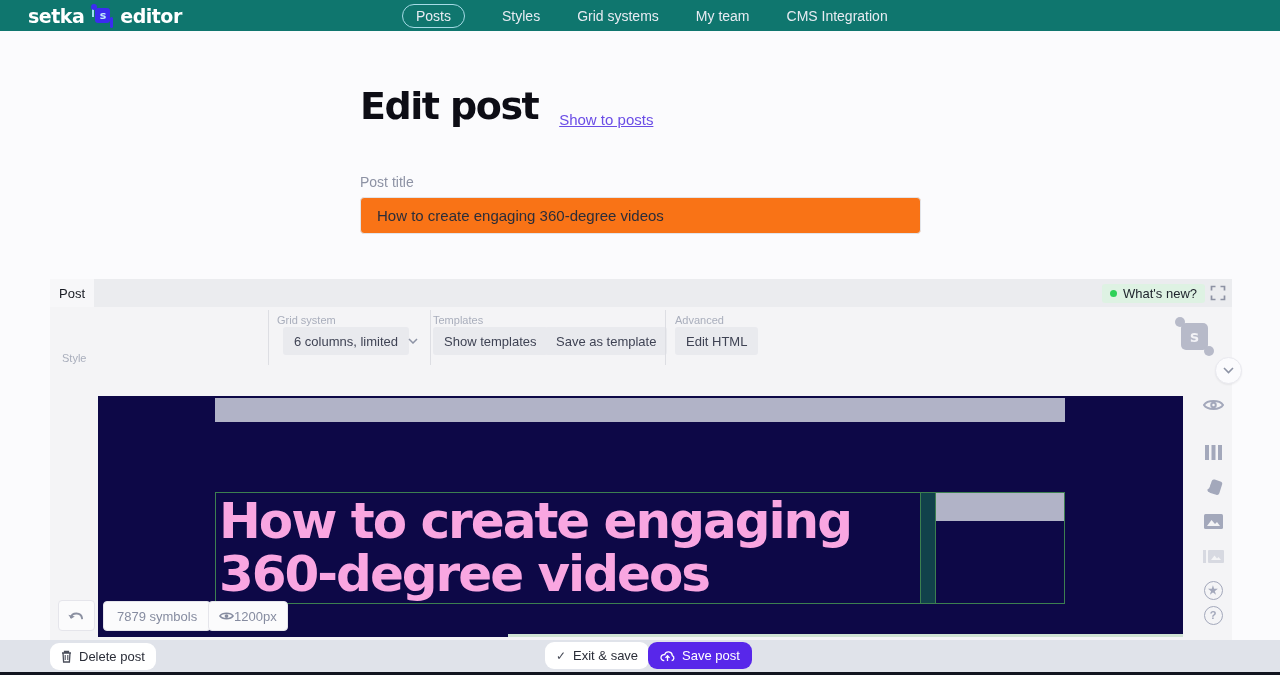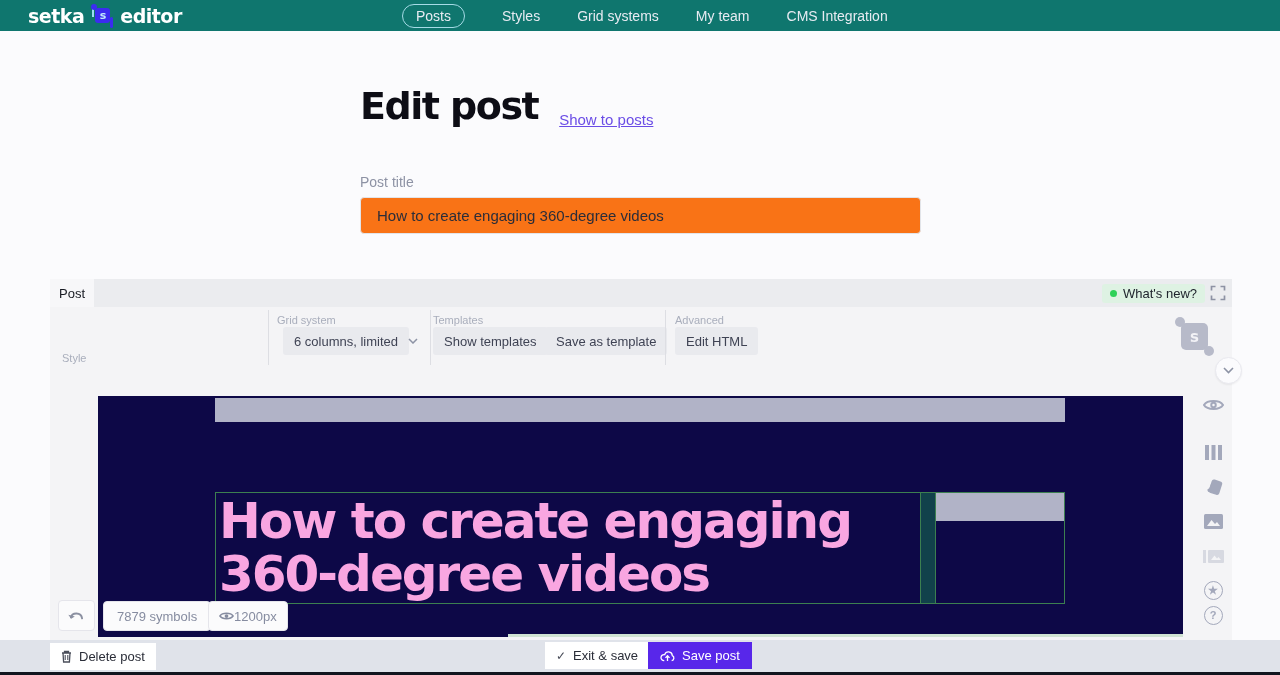--- a/index.html
+++ b/index.html
@@ -80,21 +80,21 @@
                display:flex; align-items:center; justify-content:center; color:#f2f2f6; font-weight:bold; font-size:15px;
                font-family:"DejaVu Sans", sans-serif; }
   .watermark .wd1 { position:absolute; left:-6px; top:-6px; width:10px; height:10px; border-radius:50%; background:#b7bac9; }
   .watermark .wd2 { position:absolute; right:-6px; bottom:-6px; width:10px; height:10px; border-radius:50%; background:#b7bac9; }
   .collapse-btn { position:absolute; left:1215px; top:357px; width:27px; height:27px; border-radius:50%;
                   background:#fbfbfd; border:1px solid #e9e9ef; box-shadow:0 1px 2px rgba(0,0,0,.06);
                   display:flex; align-items:center; justify-content:center; color:#8d93a5; cursor:pointer; }
 
   
   .footer { position:absolute; left:0; top:640px; width:1280px; height:33px; background:#e0e3ea; }
-  .fbtn { position:absolute; top:3px; height:27px; background:#fff; border-radius:0; display:flex;
+  .fbtn { position:absolute; top:3px; height:27px; background:#fff; border-radius:9px; display:flex;
           align-items:center; font-size:13px; color:#2a2d38; padding:0 11px; gap:7px; cursor:pointer; }
   .delete-btn { left:50px; }
   .exit-btn { left:545px; top:2px; }
   .save-btn { left:648px; top:2px; background:#5827ea; color:#fff; padding:0 12px; }
   .dark-strip { position:absolute; left:0; top:672px; width:1280px; height:3px; background:#12151f; }
   .checkmark { color:#4a4e5a; font-size:12px; }
 </style>
 </head>
 <body>
 

